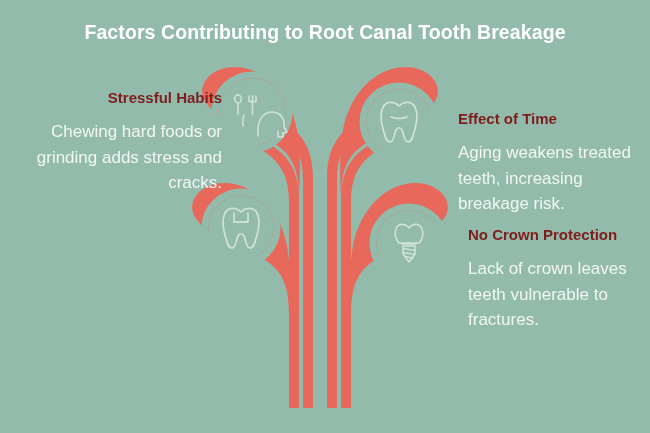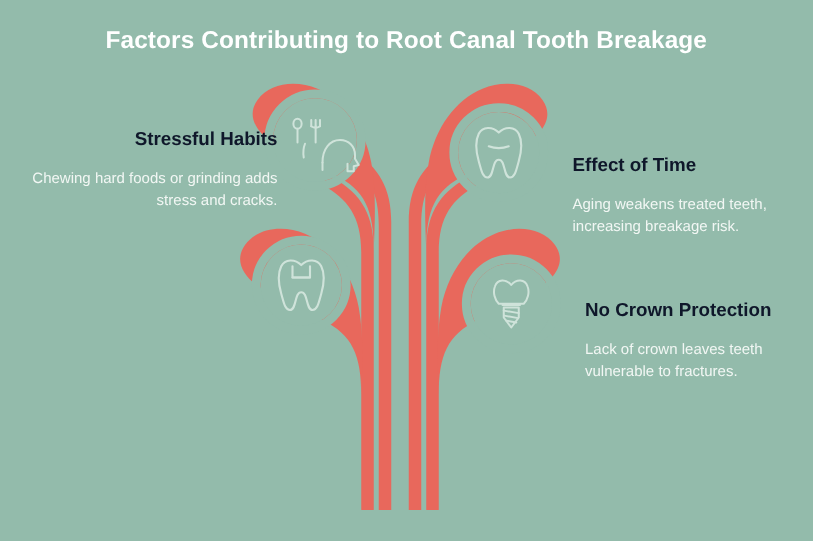--- a/index.html
+++ b/index.html
@@ -41,29 +41,29 @@
     position: absolute;
     width: 200px;
   }
   .factor-block.left {
     text-align: right;
   }
   .factor-block.right {
     text-align: left;
   }
   .factor-title {
-    color: #0f172a;
+    color: #7f1d1d;
     font-size: 15px;
     font-weight: bold;
     line-height: 1.25;
-    margin: 14px 0 11px 0;
+    margin: 0 0 11px 0;
   }
   .factor-desc {
     color: #f2f7f4;
-    font-size: 12px;
+    font-size: 17px;
     line-height: 1.52;
     margin: 0;
   }
   #block-stressful-habits { left: 22px;  top: 89px; }
   #block-effect-of-time   { left: 458px; top: 110px; }
   #block-weakened-structure { left: 12px; top: 206px; }
   #block-no-crown-protection { left: 468px; top: 226px; }
 </style>
 </head>
 <body>

